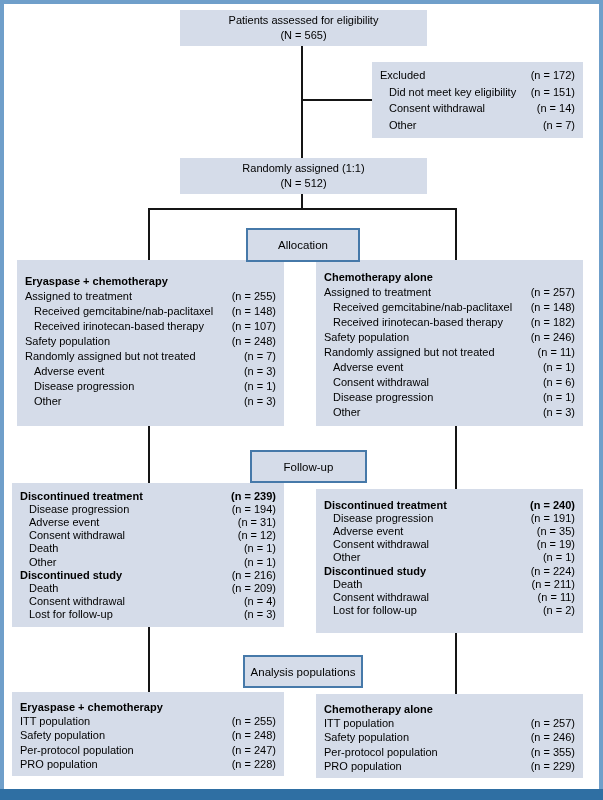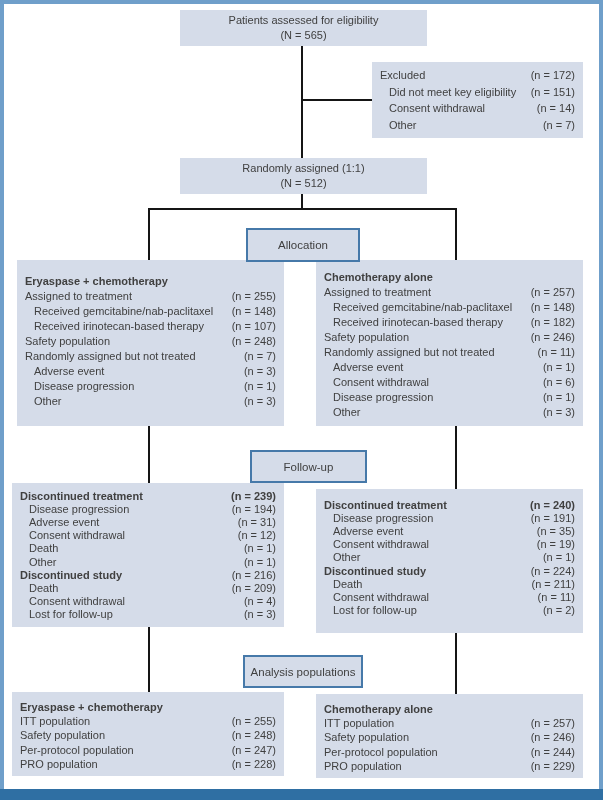--- a/index.html
+++ b/index.html
@@ -1,19 +1,19 @@
 <!DOCTYPE html>
 <html><head>
 <meta charset="utf-8">
 <style>
   html,body{margin:0;padding:0;background:#e8e8e8;}
   .canvas{
     position:relative;width:603px;height:800px;background:#ffffff;
     font-family:"Liberation Sans","DejaVu Sans",sans-serif;
-    color:#404040;overflow:hidden;margin:0 auto;
+    color:#000000;overflow:hidden;margin:0 auto;
   }
   .frame{position:absolute;inset:0;border:4px solid #6f9fca;pointer-events:none;z-index:40;}
   .bottombar{position:absolute;left:0;top:789px;width:603px;height:11px;background:#2f6fa3;z-index:41;}
 
   .box{position:absolute;background:#d5dce9;box-sizing:border-box;}
   .centerbox{display:flex;flex-direction:column;align-items:center;justify-content:center;
     font-size:11px;line-height:15px;text-align:center;}
   .stagelabel{
     border:2px solid #4679a9;display:flex;align-items:center;justify-content:center;
     font-size:11.5px;z-index:10;background:#d5dce9;
@@ -305,21 +305,21 @@
         <div class="row">
           <span class="lbl">ITT population</span>
           <span class="val">(n = 257)</span>
         </div>
         <div class="row">
           <span class="lbl">Safety population</span>
           <span class="val">(n = 246)</span>
         </div>
         <div class="row">
           <span class="lbl">Per-protocol population</span>
-          <span class="val">(n = 244)</span>
+          <span class="val">(n = 355)</span>
         </div>
         <div class="row">
           <span class="lbl">PRO population</span>
           <span class="val">(n = 229)</span>
         </div>
       </div>
   </div>
 
   <div class="frame"></div>
   <div class="bottombar"></div>

